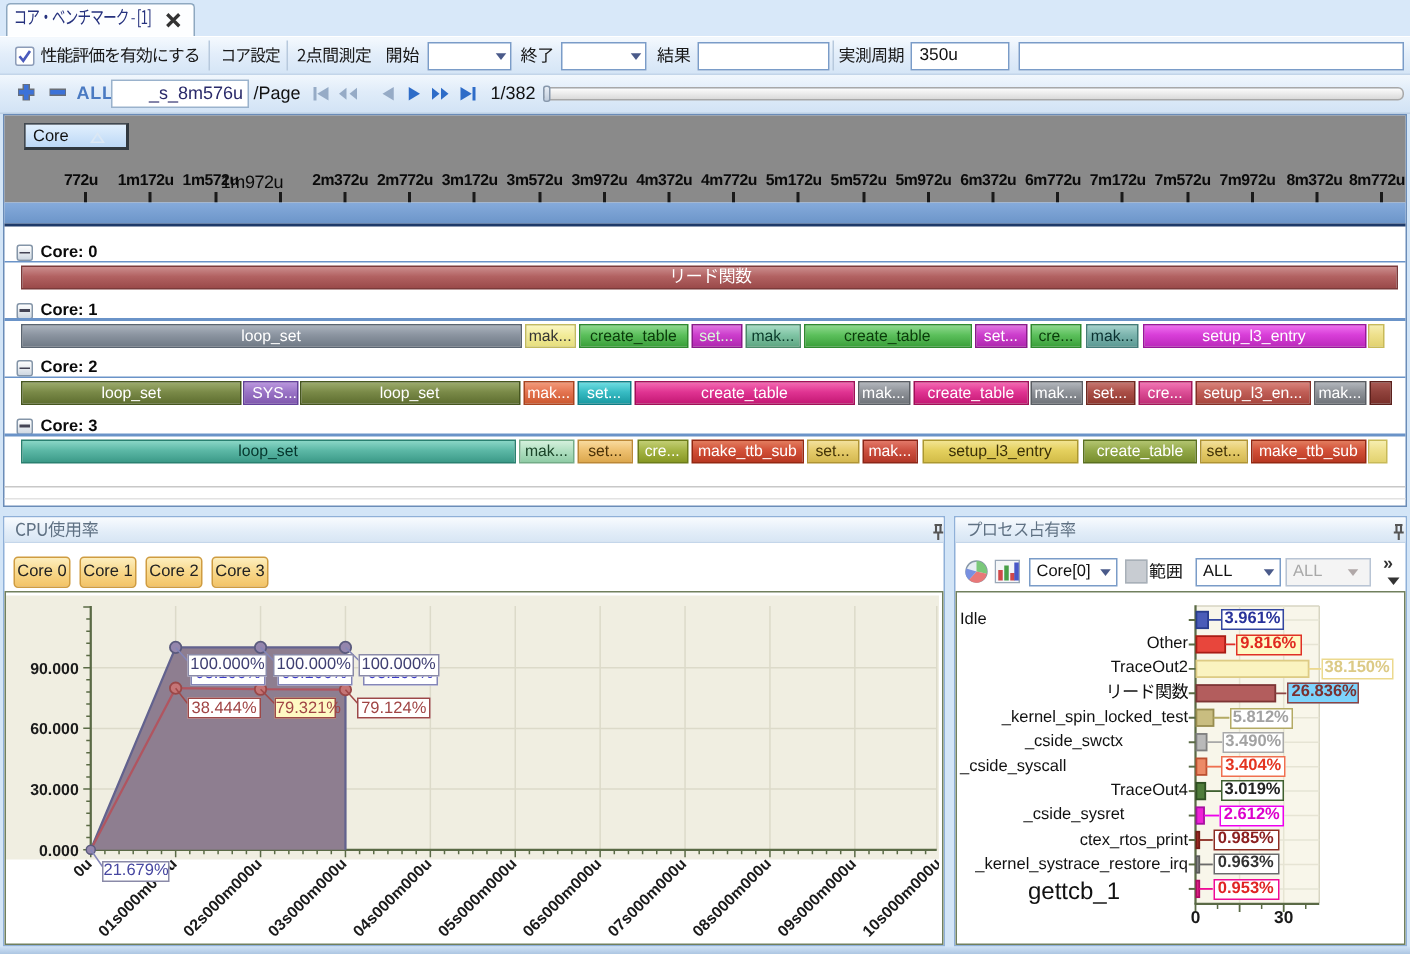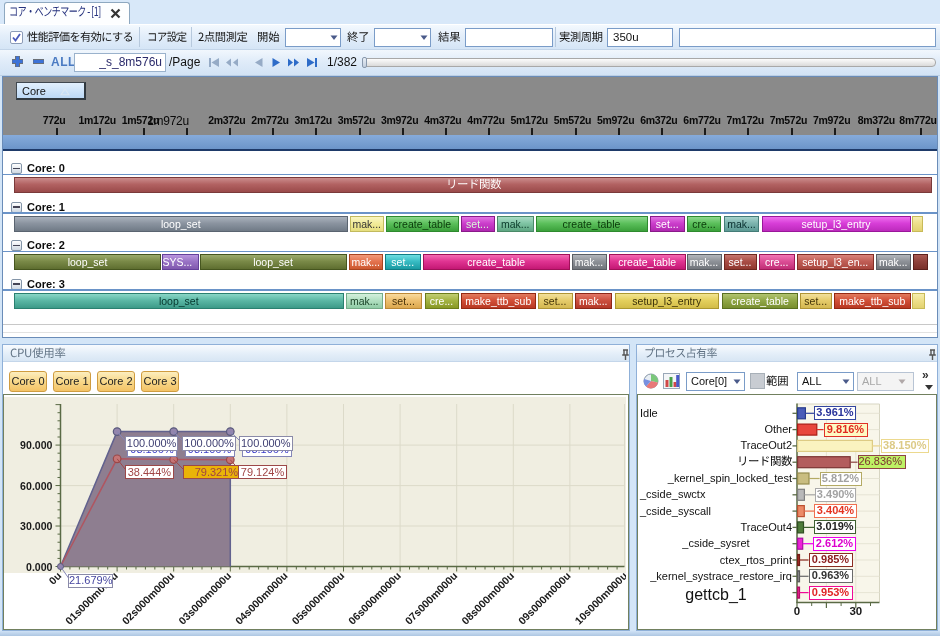--- a/index.html
+++ b/index.html
@@ -160,21 +160,21 @@
 <div class="abs" style="left:649.5px;top:215.5px;width:35.5px;height:16px;background:linear-gradient(180deg,#e274e2,#cc3ecc 45%,#b028b0);border:1px solid #8a1a8a;font-size:10.5px;line-height:14px;color:#fff;text-align:center;overflow:hidden;white-space:nowrap">set...</div>
 <div class="abs" style="left:687px;top:215.5px;width:34.0px;height:16px;background:linear-gradient(180deg,#8ed88e,#5cc05c 45%,#3aa03a);border:1px solid #2e8a2e;font-size:10.5px;line-height:14px;color:#0a3a0a;text-align:center;overflow:hidden;white-space:nowrap">cre...</div>
 <div class="abs" style="left:724px;top:215.5px;width:35.0px;height:16px;background:linear-gradient(180deg,#a6d2cc,#7cb4ae 45%,#5c9a94);border:1px solid #447c78;font-size:10.5px;line-height:14px;color:#0a3030;text-align:center;overflow:hidden;white-space:nowrap">mak...</div>
 <div class="abs" style="left:761.5px;top:215.5px;width:149.0px;height:16px;background:linear-gradient(180deg,#ee6eee,#d83ed8 45%,#bc2abc);border:1px solid #9a169a;font-size:10.5px;line-height:14px;color:#fff;text-align:center;overflow:hidden;white-space:nowrap">setup_l3_entry</div>
 <div class="abs" style="left:911.5px;top:215.5px;width:11.5px;height:16px;background:linear-gradient(180deg,#f6eeb0,#eee08c 45%,#e2d270);border:1px solid #c8ba58;font-size:10.5px;line-height:14px;color:;text-align:center;overflow:hidden;white-space:nowrap"></div>
 <div class="abs" style="left:11px;top:240px;width:11px;height:11px;background:linear-gradient(180deg,#fff,#cfd8e2);border:1px solid #8495a8;border-radius:2px"></div>
 <div class="abs" style="left:13px;top:244.7px;width:7px;height:1.6px;background:#445"></div>
 <div class="abs" style="left:27px;top:239px;font-size:11px;font-weight:bold;color:#0a0a0a">Core: 2</div>
 <div class="abs" style="left:3px;top:250.5px;width:934px;height:1.6px;background:#6a93c8"></div>
 <div class="abs" style="left:14px;top:254px;width:147.0px;height:16px;background:linear-gradient(180deg,#9cab6c,#7a8a48 45%,#5e6e30);border:1px solid #46561f;font-size:10.5px;line-height:14px;color:#fff;text-align:center;overflow:hidden;white-space:nowrap">loop_set</div>
-<div class="abs" style="left:161.5px;top:254px;width:37.5px;height:16px;background:linear-gradient(180deg,#ba96de,#9a74c6 45%,#8058ae);border:1px solid #64419a;font-size:10.5px;line-height:14px;color:#fff;text-align:left;overflow:hidden;white-space:nowrap">SYS...</div>
+<div class="abs" style="left:161.5px;top:254px;width:37.5px;height:16px;background:linear-gradient(180deg,#ba96de,#9a74c6 45%,#8058ae);border:1px solid #64419a;font-size:10.5px;line-height:14px;color:#fff;text-align:right;overflow:hidden;white-space:nowrap">SYS...</div>
 <div class="abs" style="left:199.5px;top:254px;width:147.0px;height:16px;background:linear-gradient(180deg,#9cab6c,#7a8a48 45%,#5e6e30);border:1px solid #46561f;font-size:10.5px;line-height:14px;color:#fff;text-align:center;overflow:hidden;white-space:nowrap">loop_set</div>
 <div class="abs" style="left:348.5px;top:254px;width:34.5px;height:16px;background:linear-gradient(180deg,#f29a7a,#e47450 45%,#cc5830);border:1px solid #a84420;font-size:10.5px;line-height:14px;color:#fff;text-align:center;overflow:hidden;white-space:nowrap">mak...</div>
 <div class="abs" style="left:385px;top:254px;width:35.5px;height:16px;background:linear-gradient(180deg,#6edee2,#38bcc4 45%,#1a9aa2);border:1px solid #107c84;font-size:10.5px;line-height:14px;color:#fff;text-align:center;overflow:hidden;white-space:nowrap">set...</div>
 <div class="abs" style="left:423px;top:254px;width:146.5px;height:16px;background:linear-gradient(180deg,#f46ab2,#e03492 45%,#c41874);border:1px solid #a01058;font-size:10.5px;line-height:14px;color:#fff;text-align:center;overflow:hidden;white-space:nowrap">create_table</div>
 <div class="abs" style="left:571.5px;top:254px;width:35.0px;height:16px;background:linear-gradient(180deg,#b2b6bc,#8e9298 45%,#70747a);border:1px solid #5a5e64;font-size:10.5px;line-height:14px;color:#fff;text-align:center;overflow:hidden;white-space:nowrap">mak...</div>
 <div class="abs" style="left:609px;top:254px;width:76.5px;height:16px;background:linear-gradient(180deg,#f46ab2,#e03492 45%,#c41874);border:1px solid #a01058;font-size:10.5px;line-height:14px;color:#fff;text-align:center;overflow:hidden;white-space:nowrap">create_table</div>
 <div class="abs" style="left:686.5px;top:254px;width:35.0px;height:16px;background:linear-gradient(180deg,#b2b6bc,#8e9298 45%,#70747a);border:1px solid #5a5e64;font-size:10.5px;line-height:14px;color:#fff;text-align:center;overflow:hidden;white-space:nowrap">mak...</div>
 <div class="abs" style="left:723.5px;top:254px;width:33.0px;height:16px;background:linear-gradient(180deg,#c67670,#aa4e46 45%,#903830);border:1px solid #702820;font-size:10.5px;line-height:14px;color:#fff;text-align:center;overflow:hidden;white-space:nowrap">set...</div>
 <div class="abs" style="left:759px;top:254px;width:35.5px;height:16px;background:linear-gradient(180deg,#f276b4,#dc4e96 45%,#c02e76);border:1px solid #a01858;font-size:10.5px;line-height:14px;color:#fff;text-align:center;overflow:hidden;white-space:nowrap">cre...</div>
 <div class="abs" style="left:796.5px;top:254px;width:77.5px;height:16px;background:linear-gradient(180deg,#da847c,#c05e56 45%,#a8463e);border:1px solid #842e26;font-size:10.5px;line-height:14px;color:#fff;text-align:center;overflow:hidden;white-space:nowrap">setup_l3_en...</div>
@@ -351,21 +351,21 @@
     <text transform="rotate(-45 567.4 180.5)" x="567.4" y="180.5" text-anchor="end" font-family="Liberation Sans" font-size="10.6" font-weight="bold" fill="#1a1a1a">09s000m000u</text>
     <text transform="rotate(-45 624.0 180.5)" x="624.0" y="180.5" text-anchor="end" font-family="Liberation Sans" font-size="10.6" font-weight="bold" fill="#1a1a1a">10s000m000u</text>
   </svg>
 <div class="abs" style="left:127px;top:442px;width:50px;height:15px;background:#fff;border:1px solid #8486b8;font-size:11px;line-height:13px;text-align:center;color:#3c3cc8;z-index:4">98.106%</div>
 <div class="abs" style="left:184.5px;top:442px;width:50px;height:15px;background:#fff;border:1px solid #8486b8;font-size:11px;line-height:13px;text-align:center;color:#3c3cc8;z-index:4">98.106%</div>
 <div class="abs" style="left:242px;top:442px;width:50px;height:15px;background:#fff;border:1px solid #8486b8;font-size:11px;line-height:13px;text-align:center;color:#3c3cc8;z-index:4">98.106%</div>
 <div class="abs" style="left:124.9px;top:436px;width:53.5px;height:14.5px;background:#fff;border:1px solid #8a8aa8;font-size:11px;line-height:12.5px;text-align:center;color:#3f3f72;z-index:5">100.000%</div>
 <div class="abs" style="left:182.4px;top:436px;width:53.5px;height:14.5px;background:#fff;border:1px solid #8a8aa8;font-size:11px;line-height:12.5px;text-align:center;color:#3f3f72;z-index:5">100.000%</div>
 <div class="abs" style="left:239px;top:436px;width:53.5px;height:14.5px;background:#fff;border:1px solid #8a8aa8;font-size:11px;line-height:12.5px;text-align:center;color:#3f3f72;z-index:5">100.000%</div>
 <div class="abs" style="left:124.9px;top:464.5px;width:49px;height:14px;background:#fff;border:1px solid #9c4848;font-size:11px;line-height:12px;text-align:center;color:#a04444;z-index:5">38.444%</div>
-<div class="abs" style="left:182.9px;top:464.5px;width:67px;height:14px;background:#eab308;border:1px solid #9c4848;font-size:11px;line-height:12px;text-align:center;color:#a04444;z-index:5">79.321%</div>
+<div class="abs" style="left:182.9px;top:464.5px;width:41px;height:14px;background:#fef9c3;border:1px solid #9c4848;font-size:11px;line-height:12px;text-align:center;color:#a04444;z-index:5">79.321%</div>
 <div class="abs" style="left:238px;top:464.5px;width:49px;height:14px;background:#fff;border:1px solid #9c4848;font-size:11px;line-height:12px;text-align:center;color:#a04444;z-index:5">79.124%</div>
 <div class="abs" style="left:68px;top:574px;width:45px;height:13.5px;background:#fff;border:1px solid #8a8aa8;font-size:11px;line-height:11.5px;text-align:center;color:#4646a0;z-index:5">21.679%</div>
 <svg class="abs" style="left:643px;top:373px" width="16" height="16">
     <circle cx="8" cy="8" r="7" fill="#e8eef4" stroke="#8898a8" stroke-width="1"></circle>
     <path d="M8 8 L8 1 A7 7 0 0 1 14.8 9.5 Z" fill="#7ac87a"></path>
     <path d="M8 8 L14.8 9.5 A7 7 0 0 1 3 13.5 Z" fill="#e87878"></path>
     <path d="M8 8 L3 13.5 A7 7 0 0 1 1.2 6 Z" fill="#7890e0"></path>
   </svg>
 <svg class="abs" style="left:663px;top:373px" width="17" height="16">
     <rect x="0.5" y="0.5" width="16" height="15" fill="#f4f6f8" stroke="#9aa8b8"></rect>
@@ -461,24 +461,24 @@
   </svg>
 <div class="abs" style="left:640px;top:406.8px;width:152px;font-size:11px;color:#111;white-space:nowrap">Idle</div>
 <div class="abs" style="left:814px;top:406.3px;width:42px;height:14px;background:#fff;border:1.5px solid #3346a0;font-size:11px;font-weight:bold;line-height:11.5px;text-align:center;color:#28329a">3.961%</div>
 <div class="abs" style="left:640px;top:423.1px;width:152px;text-align:right;font-size:11px;color:#111;white-space:nowrap">Other</div>
 <div class="abs" style="left:823.5px;top:422.6px;width:44px;height:14px;background:#fef9c3;border:1.5px solid #e03028;font-size:11px;font-weight:bold;line-height:11.5px;text-align:center;color:#e02820">9.816%</div>
 <div class="abs" style="left:640px;top:439.4px;width:152px;text-align:right;font-size:11px;color:#111;white-space:nowrap">TraceOut2</div>
 <div class="abs" style="left:881px;top:438.9px;width:47.5px;height:14px;background:#fff;border:1.5px solid #ecd98e;font-size:11px;font-weight:bold;line-height:11.5px;text-align:center;color:#dcca86">38.150%</div>
 <div class="abs" style="left:737px;top:455.2px"><svg width="55" height="14" viewBox="0 0 55 14">
       <path d="M8.9 1.4H7.8C7.9 1.7 7.9 2 7.9 2.4C7.9 2.8 7.9 3.8 7.9 4.2C7.9 6.4 7.8 7.3 6.9 8.3C6.2 9.1 5.3 9.5 4.2 9.8L4.9 10.6C5.8 10.3 6.9 9.8 7.7 8.9C8.5 7.9 8.9 7 8.9 4.3C8.9 3.8 8.9 2.9 8.9 2.4C8.9 2 8.9 1.7 8.9 1.4ZM3.6 1.5H2.5C2.6 1.7 2.6 2.1 2.6 2.3C2.6 2.7 2.6 5.7 2.6 6.1C2.6 6.5 2.6 6.9 2.5 7H3.6C3.6 6.8 3.5 6.4 3.5 6.2C3.5 5.7 3.5 2.7 3.5 2.3C3.5 2 3.6 1.7 3.6 1.5Z M12.2 5.1V6.3C12.5 6.2 13.1 6.2 13.8 6.2C14.6 6.2 19.2 6.2 20.1 6.2C20.6 6.2 21.1 6.3 21.3 6.3V5.1C21.1 5.2 20.6 5.2 20.1 5.2C19.2 5.2 14.6 5.2 13.8 5.2C13.1 5.2 12.5 5.2 12.2 5.1Z M29.5 1.8 28.9 2.1C29.3 2.6 29.6 3.3 29.9 3.9L30.6 3.6C30.3 3 29.8 2.3 29.5 1.8ZM30.9 1.3 30.3 1.6C30.7 2.1 31.1 2.7 31.4 3.3L32 3C31.7 2.4 31.2 1.7 30.9 1.3ZM25.5 9.3C25.5 9.7 25.5 10.2 25.4 10.6H26.5C26.5 10.2 26.5 9.6 26.5 9.3V5.5C27.8 5.9 29.7 6.6 31 7.3L31.4 6.3C30.2 5.7 28 4.9 26.5 4.5V2.6C26.5 2.2 26.5 1.7 26.6 1.4H25.4C25.5 1.7 25.5 2.2 25.5 2.6C25.5 3.5 25.5 8.6 25.5 9.3Z M43.1 1H39.2V4.7H42.7V10C42.7 10.2 42.6 10.2 42.5 10.2L41.4 10.2C41.5 10.1 41.6 9.9 41.8 9.8C40.6 9.6 39.7 9 39.2 8.2H41.8V7.6H39V7.5V6.6H41.6V6H40.2L40.8 5.1L40 4.8C39.9 5.2 39.6 5.6 39.5 6H38C37.9 5.7 37.6 5.2 37.3 4.8L36.7 5C36.9 5.3 37.1 5.7 37.2 6H35.9V6.6H38.3V7.4V7.6H35.7V8.2H38.1C37.9 8.8 37.3 9.5 35.6 9.9C35.8 10.1 36 10.3 36.1 10.5C37.7 10 38.4 9.4 38.8 8.7C39.3 9.6 40.1 10.2 41.3 10.5L41.4 10.3C41.5 10.5 41.6 10.8 41.6 11C42.3 11 42.8 11 43.1 10.9C43.4 10.7 43.5 10.5 43.5 10V1ZM37.4 3.1V4H34.9V3.1ZM37.4 2.5H34.9V1.6H37.4ZM42.7 3.1V4.1H40.1V3.1ZM42.7 2.5H40.1V1.6H42.7ZM34 1V11.1H34.9V4.7H38.2V1Z M49 0.7C48.8 1.1 48.5 1.8 48.2 2.2L48.7 2.5C49.1 2.1 49.4 1.5 49.8 1ZM45 1C45.3 1.5 45.6 2.1 45.7 2.5L46.4 2.2C46.2 1.8 45.9 1.2 45.6 0.7ZM51.2 0.4C50.9 2.5 50.3 4.4 49.3 5.6C49.5 5.8 49.9 6.1 50 6.2C50.3 5.8 50.6 5.3 50.9 4.8C51.1 6 51.5 7 51.9 8C51.3 8.9 50.6 9.6 49.6 10.1C49.2 9.8 48.8 9.5 48.3 9.3C48.7 8.7 48.9 8.1 49.1 7.3H50.1V6.6H47L47.4 5.8L47.2 5.7H47.7V4C48.3 4.4 49 5 49.3 5.3L49.8 4.6C49.5 4.4 48.2 3.6 47.7 3.3V3.3H50.1V2.6H47.7V0.4H46.9V2.6H44.5V3.3H46.7C46.1 4 45.2 4.8 44.4 5.1C44.6 5.3 44.8 5.6 44.9 5.8C45.6 5.4 46.3 4.7 46.9 4.1V5.7L46.6 5.6L46.1 6.6H44.4V7.3H45.8C45.4 7.9 45.1 8.5 44.9 8.9L45.6 9.2L45.8 8.9C46.2 9.1 46.6 9.2 46.9 9.4C46.3 9.9 45.5 10.1 44.5 10.3C44.6 10.5 44.8 10.8 44.9 11C46.1 10.8 47 10.4 47.7 9.8C48.2 10.1 48.7 10.5 49 10.8L49.3 10.5C49.5 10.7 49.6 10.9 49.7 11.1C50.8 10.5 51.7 9.8 52.4 8.8C52.9 9.8 53.6 10.5 54.5 11C54.7 10.8 54.9 10.5 55.2 10.3C54.2 9.8 53.5 9 52.9 8C53.6 6.8 54.1 5.3 54.3 3.4H55V2.6H51.7C51.8 1.9 52 1.3 52.1 0.6ZM46.7 7.3H48.3C48.1 7.9 47.9 8.5 47.5 8.9C47.1 8.6 46.6 8.4 46.2 8.3ZM51.4 3.4H53.4C53.2 4.8 52.9 6 52.4 7.1C52 6 51.6 4.7 51.4 3.4Z" fill="#111111"></path>
     </svg></div>
-<div class="abs" style="left:857.5px;top:455.2px;width:48px;height:14px;background:#bef264;border:1.5px solid #8e4444;font-size:11px;font-weight:normal;line-height:11.5px;text-align:left;color:#7a3030">26.836%</div>
+<div class="abs" style="left:857.5px;top:455.2px;width:48px;height:14px;background:#7dd3fc;border:1.5px solid #8e4444;font-size:11px;font-weight:bold;line-height:11.5px;text-align:right;color:#7a3030">26.836%</div>
 <div class="abs" style="left:640px;top:472.0px;width:152px;text-align:right;font-size:11px;color:#111;white-space:nowrap">_kernel_spin_locked_test</div>
 <div class="abs" style="left:819.5px;top:471.5px;width:42px;height:14px;background:#fff;border:1.5px solid #b4aa64;font-size:11px;font-weight:bold;line-height:11.5px;text-align:center;color:#a2a2a2">5.812%</div>
-<div class="abs" style="left:640px;top:488.3px;width:152px;text-align:left;font-size:11px;color:#111;white-space:nowrap">_cside_swctx</div>
+<div class="abs" style="left:640px;top:488.3px;width:152px;text-align:center;font-size:11px;color:#111;white-space:nowrap">_cside_swctx</div>
 <div class="abs" style="left:815px;top:487.8px;width:41px;height:14px;background:#fff;border:1.5px solid #a9a9a9;font-size:11px;font-weight:bold;line-height:11.5px;text-align:center;color:#a2a2a2">3.490%</div>
 <div class="abs" style="left:640px;top:504.6px;width:152px;text-align:left;font-size:11px;color:#111;white-space:nowrap">_cside_syscall</div>
 <div class="abs" style="left:814px;top:504.1px;width:43px;height:14px;background:#fff;border:1.5px solid #f07050;font-size:11px;font-weight:bold;line-height:11.5px;text-align:center;color:#e43420">3.404%</div>
 <div class="abs" style="left:640px;top:520.9px;width:152px;text-align:right;font-size:11px;color:#111;white-space:nowrap">TraceOut4</div>
 <div class="abs" style="left:814px;top:520.4px;width:42px;height:14px;background:#fff;border:1.5px solid #3f6030;font-size:11px;font-weight:bold;line-height:11.5px;text-align:center;color:#222222">3.019%</div>
 <div class="abs" style="left:640px;top:537.2px;width:152px;text-align:center;font-size:11px;color:#111;white-space:nowrap">_cside_sysret</div>
 <div class="abs" style="left:813px;top:536.7px;width:43px;height:14px;background:#fff;border:1.5px solid #ee00ee;font-size:11px;font-weight:bold;line-height:11.5px;text-align:center;color:#dc00cc">2.612%</div>
 <div class="abs" style="left:640px;top:553.5px;width:152px;text-align:right;font-size:11px;color:#111;white-space:nowrap">ctex_rtos_print</div>
 <div class="abs" style="left:808.5px;top:553.0px;width:44px;height:14px;background:#fff;border:1.5px solid #8c2c22;font-size:11px;font-weight:bold;line-height:11.5px;text-align:center;color:#8c2020">0.985%</div>
 <div class="abs" style="left:640px;top:569.8px;width:152px;text-align:right;font-size:11px;color:#111;white-space:nowrap">_kernel_systrace_restore_irq</div>

